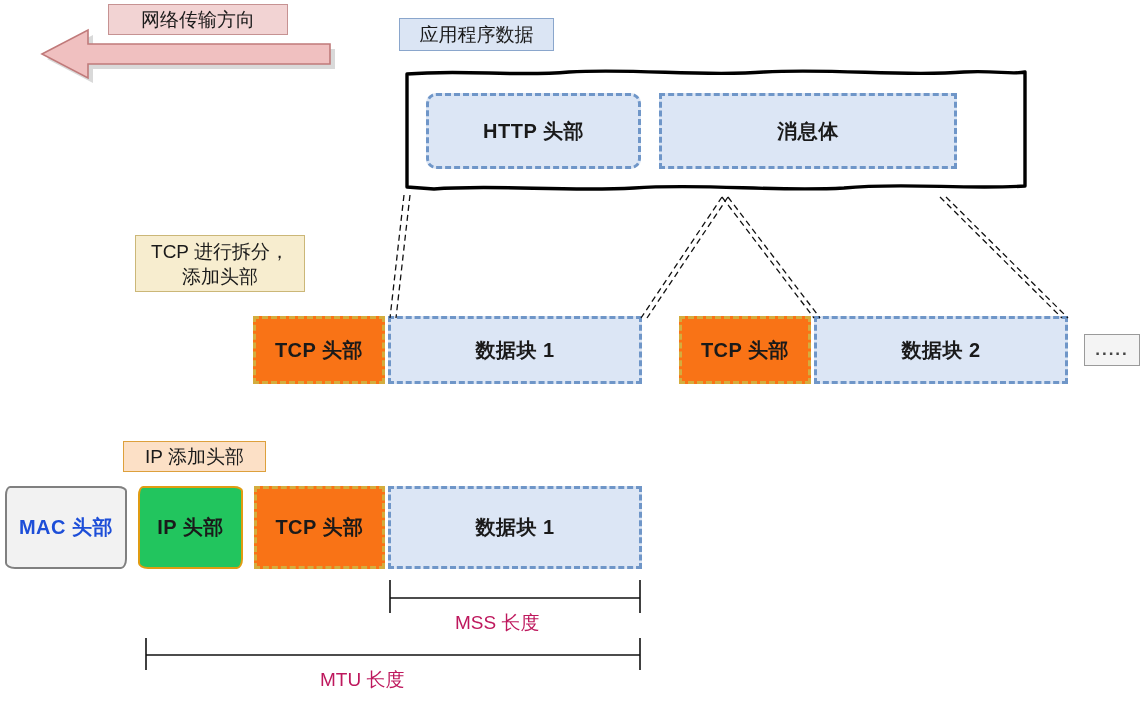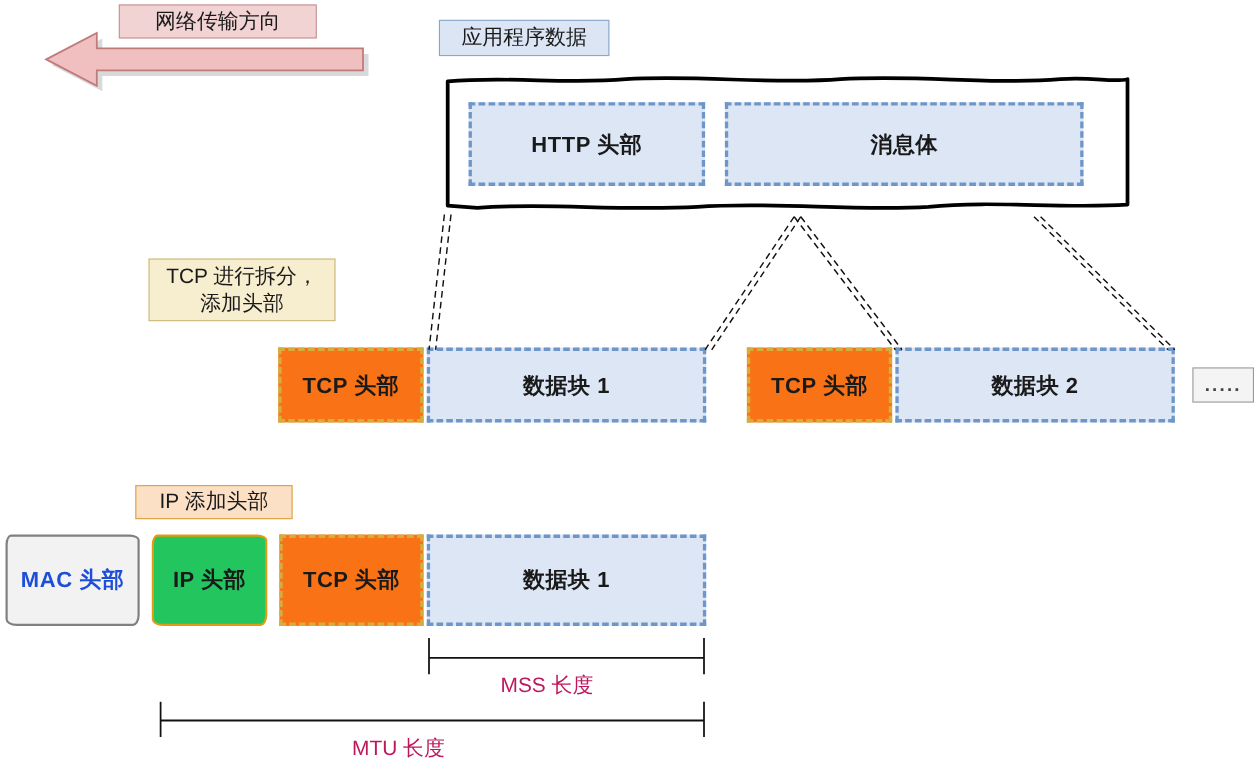--- a/index.html
+++ b/index.html
@@ -71,22 +71,22 @@
                C 230 0, 300 9, 360 4
                C 430 0, 500 9, 560 4
                C 590 2, 608 7, 621 4
                L 621 118
                C 560 122, 500 114, 440 120
                C 370 124, 300 115, 230 120
                C 160 124, 90 116, 30 121
                L 3 119 Z" fill="#ffffff" stroke="#000000" stroke-width="3.4" stroke-linejoin="round"></path>
     </svg>
     <div class="outer-inner">
-      <div class="node box blue-dash" style="left:22px;top:25px;width:215px;height:76px;">HTTP 头部</div>
-      <div class="node box blue-dash" style="left:255px;top:25px;width:326px;height:76px;">消息体</div>
+      <div class="node box blue-dash" style="left:22px;top:25px;width:215px;height:76px;border-radius:10px;">HTTP 头部</div>
+      <div class="node box blue-dash" style="left:255px;top:25px;width:298px;height:76px;">消息体</div>
     </div>
   </div>
 
   <div class="node box cream-dash" style="left:253px;top:316px;width:132px;height:68px;">TCP 头部</div>
 
   <div class="node box blue-dash" style="left:388px;top:316px;width:254px;height:68px;">数据块 1</div>
 
   <div class="node box cream-dash" style="left:679px;top:316px;width:132px;height:68px;">TCP 头部</div>
 
   <div class="node box blue-dash" style="left:814px;top:316px;width:254px;height:68px;">数据块 2</div>

